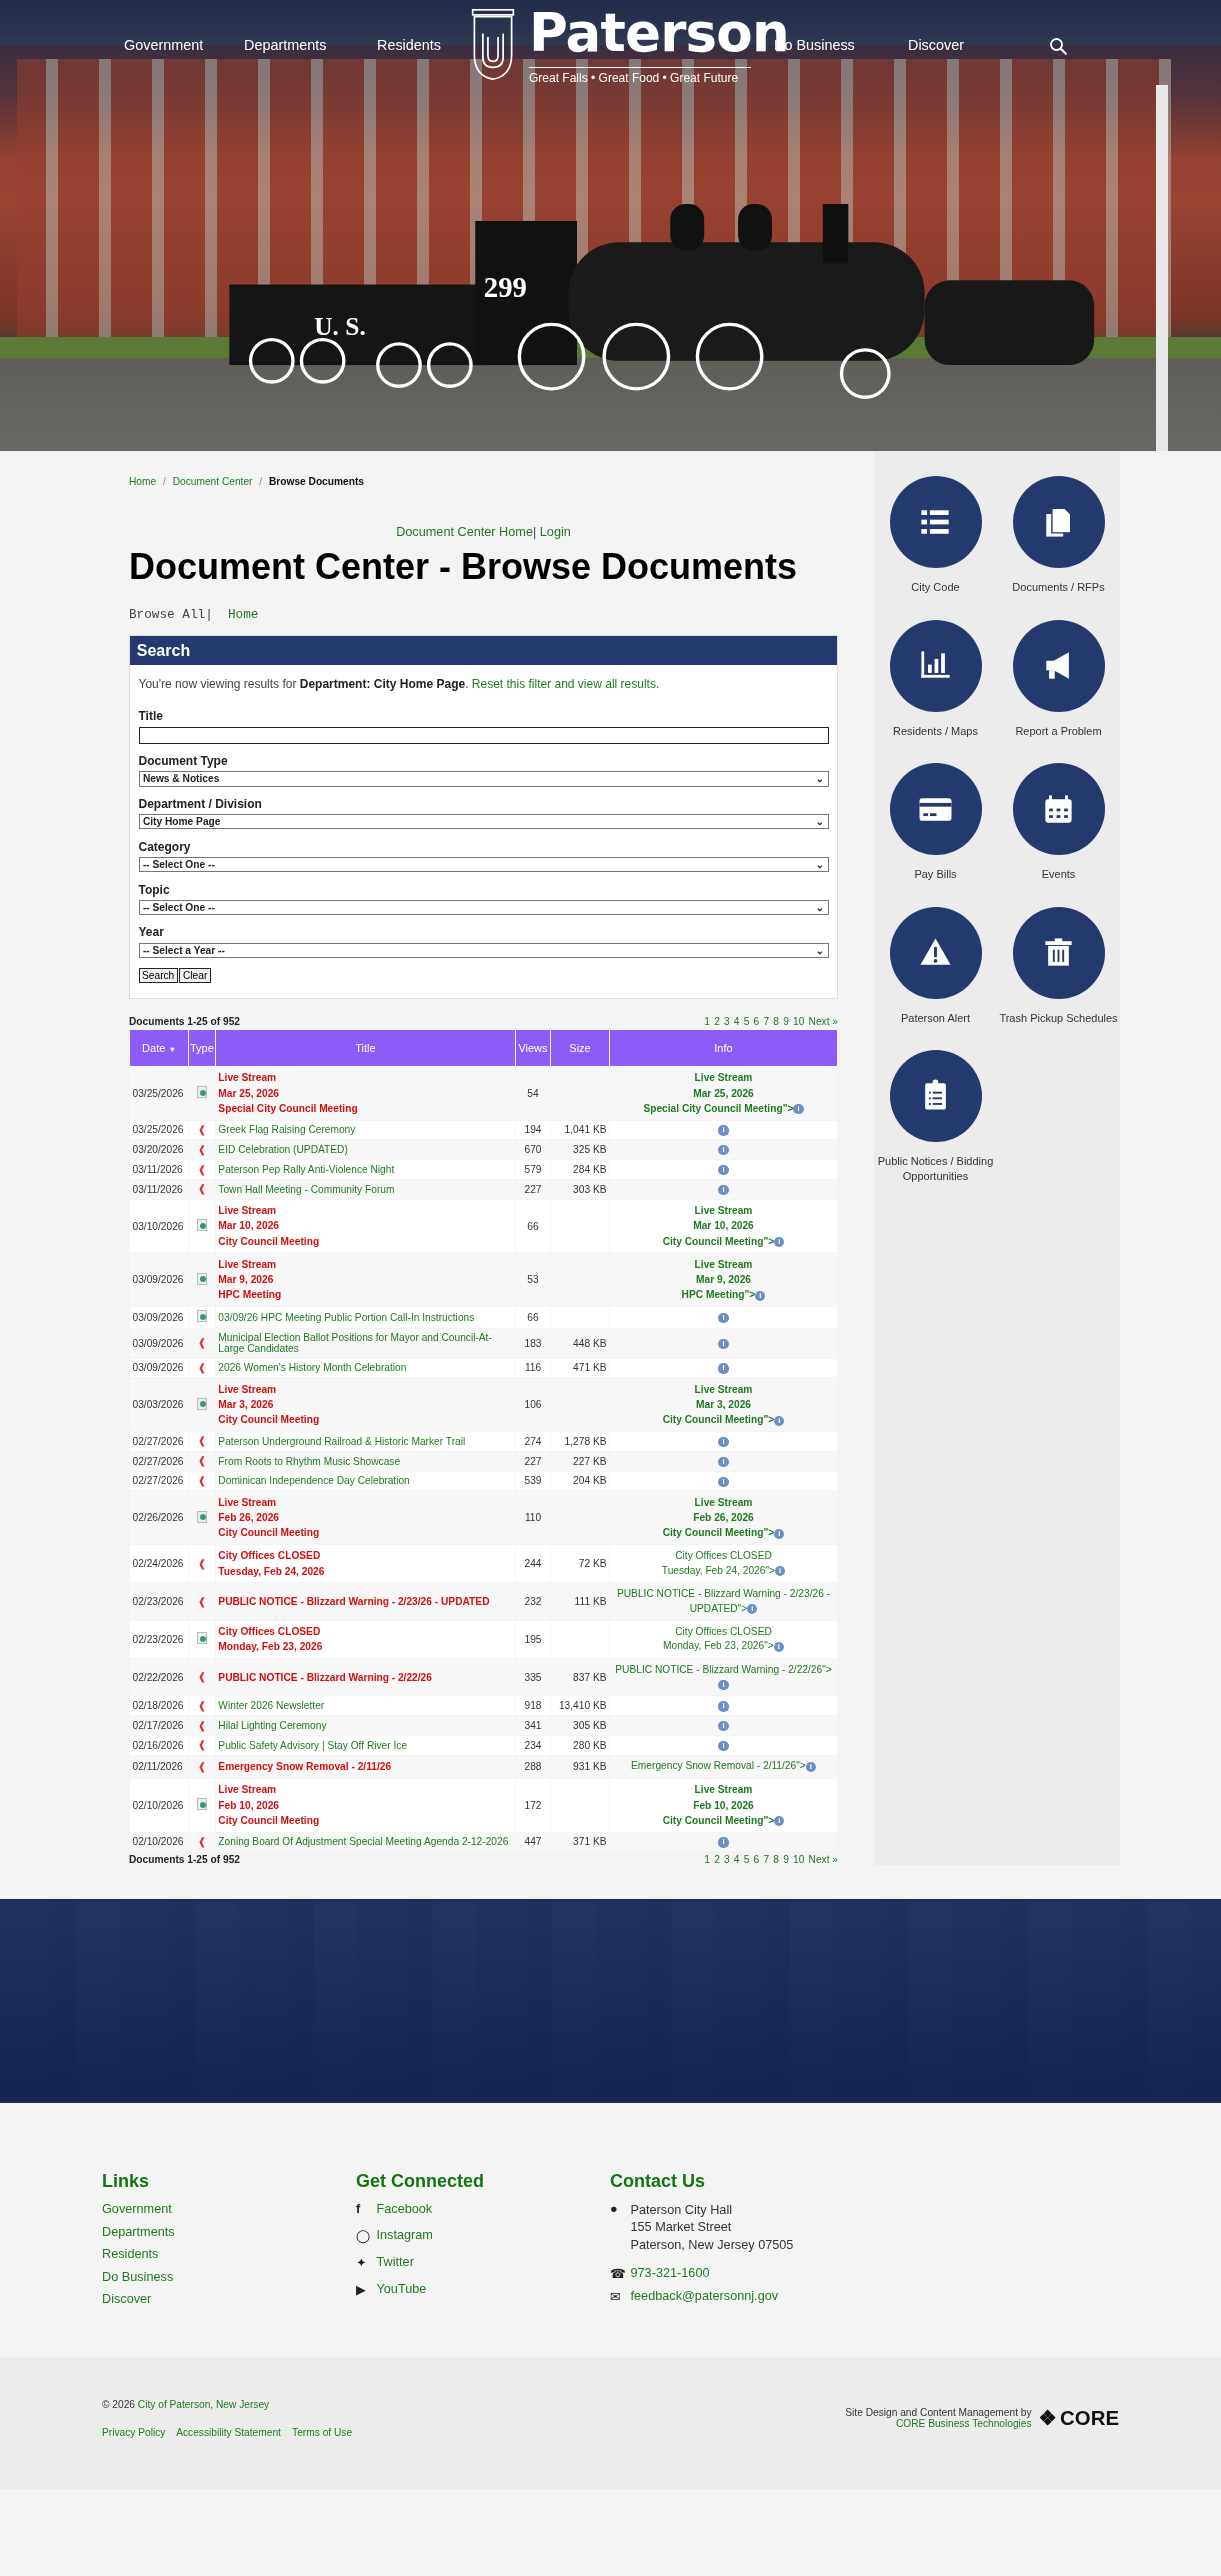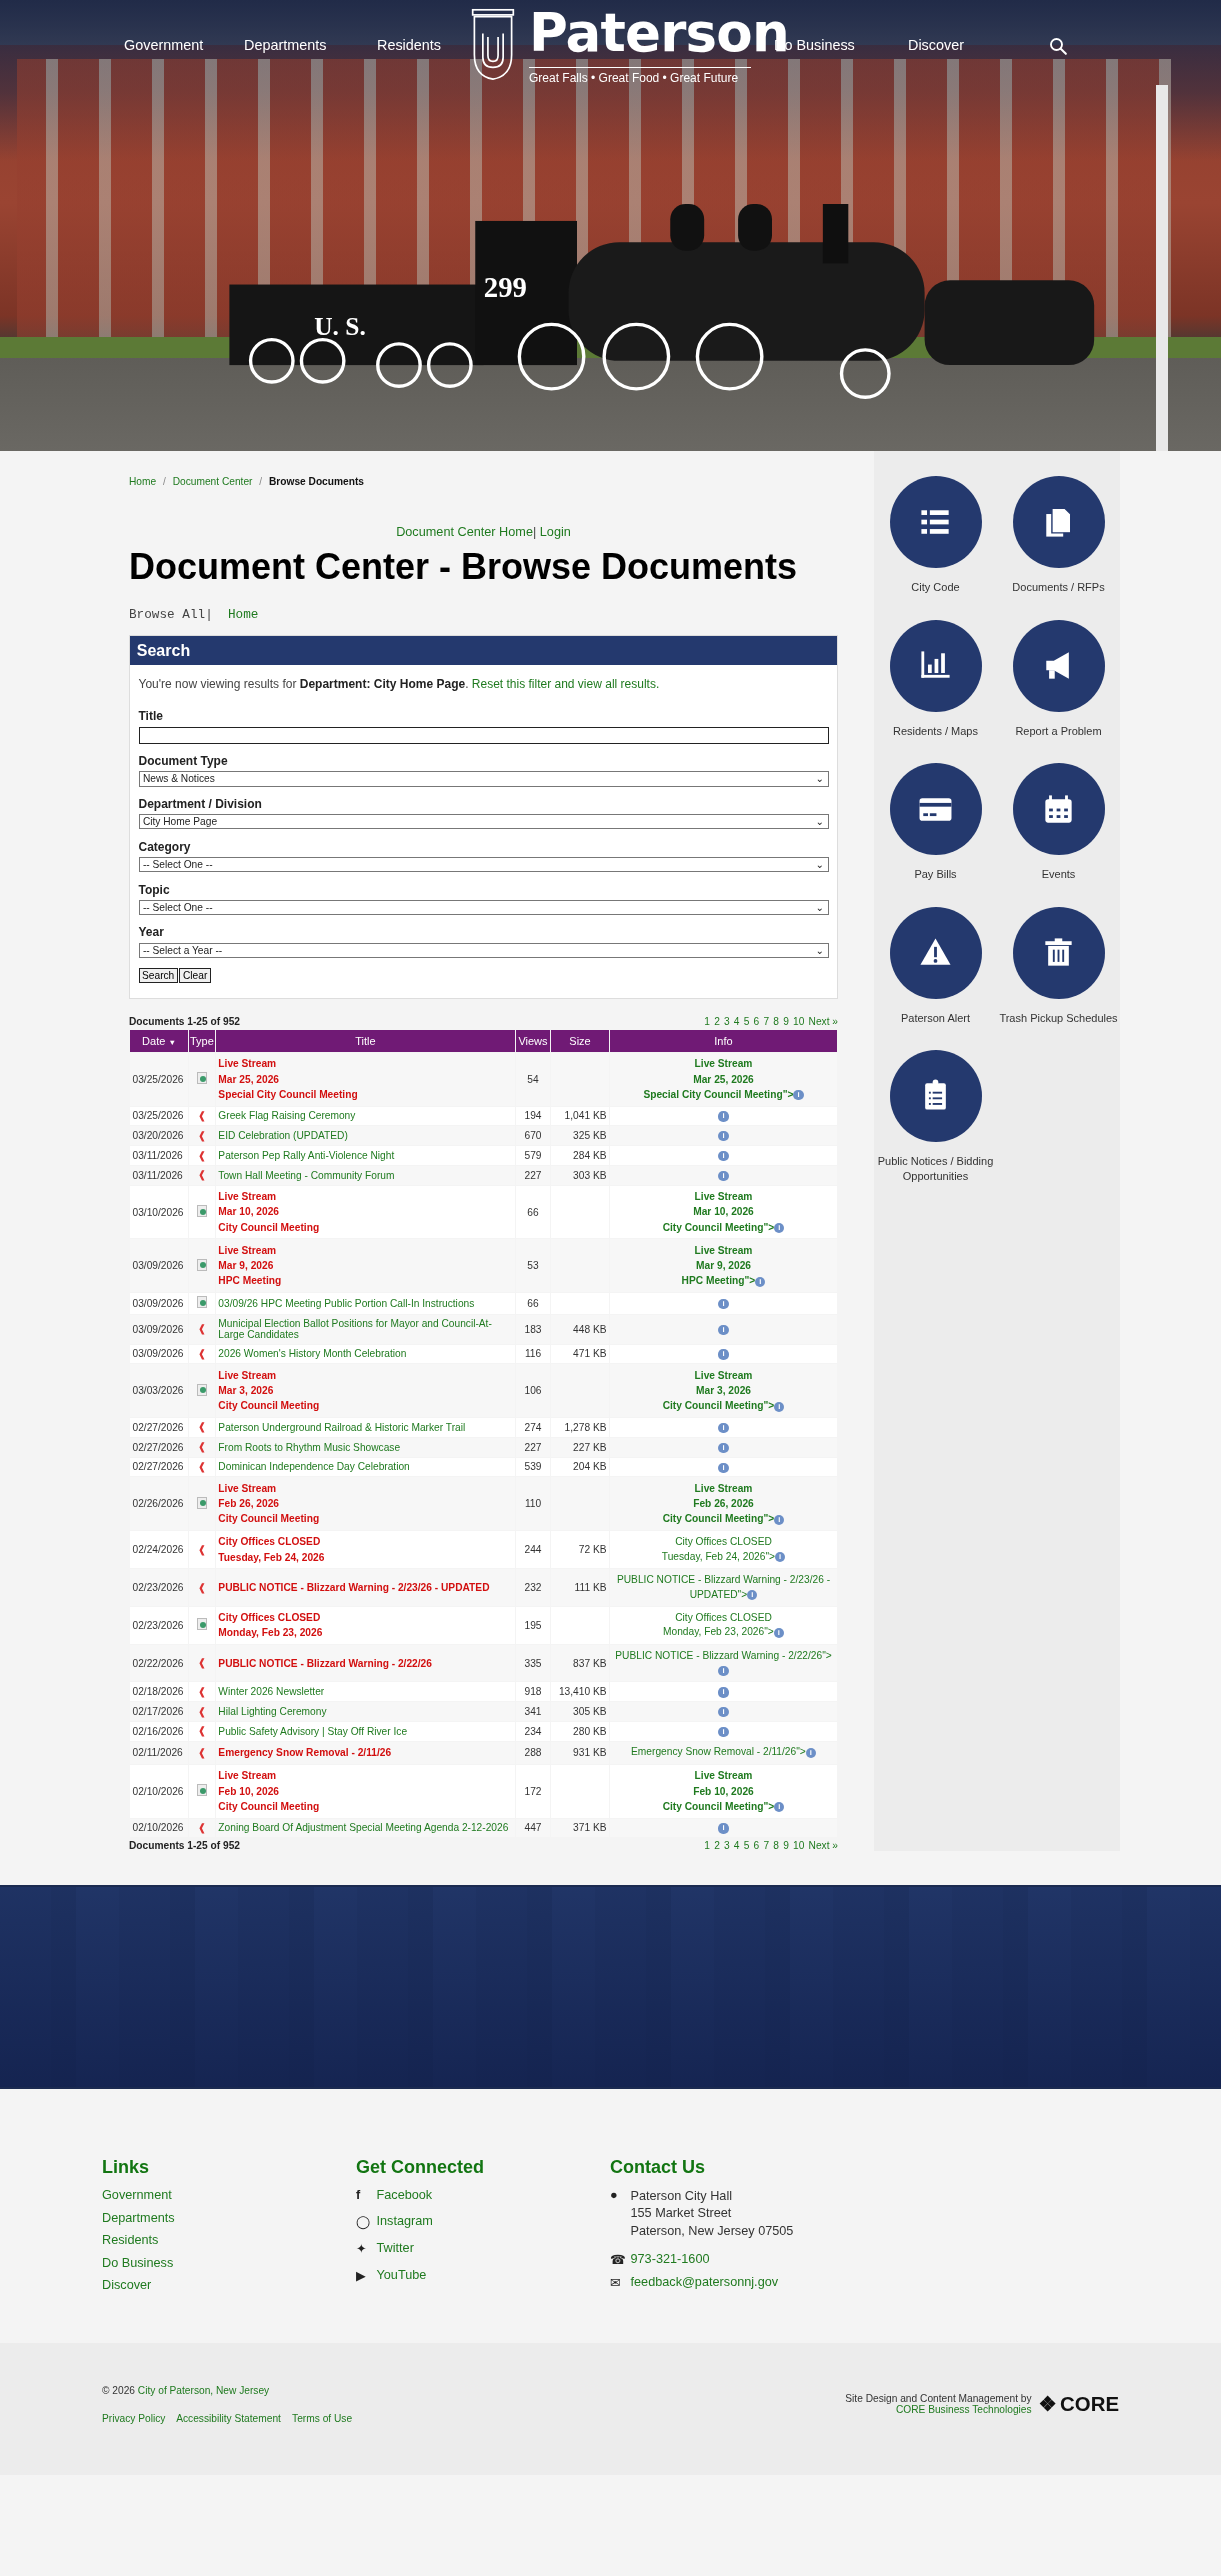--- a/index.html
+++ b/index.html
@@ -42,29 +42,29 @@
   .browse { font-size: 12.7px; color: #444; margin-bottom: 13.6px; font-family: Liberation Mono, monospace; }
 
   .search-box { background: #fff; border: 0.8px solid #ddd; }
   .search-head { background: #24396e; color: #fff; font-weight: bold; font-size: 16px; padding: 5.1px 6.8px; }
   .search-body { padding: 12px 8.5px 15.3px; }
   .filter-note { font-size: 12px; color: #444; margin-bottom: 18.7px; }
   .filter-note b { color: #222; }
   .field-label { font-weight: bold; font-size: 12px; color: #222; margin: 10.2px 0 3.4px; }
   .field-label:first-of-type { margin-top: 0; }
   .title-input { width: 100%; height: 17px; border: 1.7px solid #222; }
-  .sel { width: 100%; height: 15.3px; border: 0.8px solid #777; font-size: 10.2px; padding: 0 3.4px; display: flex; align-items: center; justify-content: space-between; background:#fff; }
+  .sel { width: 100%; height: 15.3px; border: 0.8px solid #777; font-size: 10.2px; padding: 0 3.4px; display: flex; align-items: center; justify-content: space-between; background:#fff;font-weight:bold; }
   .btns { margin-top: 10.2px; display: flex; gap: 1.7px; }
   .btns button { font-size: 10.2px; border: 1.7px solid #222; background: #f0f0f0; padding: 0.8px 2.5px; font-family: "Liberation Sans", sans-serif; }
 
   .docs-bar { display: flex; justify-content: space-between; align-items: flex-end; margin-top: 17px; font-size: 10.2px; }
   .docs-bar .count { font-weight: bold; color: #222; }
   .pager a { margin-left: 4.2px; }
   table.docs { width: 100%; border-collapse: separate; border-spacing: 1.7px; font-size: 10.2px; margin-top: 1.7px; }
-  table.docs th { background: #701a75; color: #fff; font-weight: normal; height: 22px; font-size: 11px; }
+  table.docs th { background: #8b5cf6; color: #fff; font-weight: normal; height: 36px; font-size: 11px; }
   table.docs td { padding: 3.4px 2.5px; vertical-align: middle; }
   table.docs tr:nth-child(odd) td { background: #f7f7f7; }
   table.docs tr:nth-child(even) td { background: #fff; }
   .c-date { width: 58px; color: #333; }
   .c-type { width: 20.4px; text-align: center; }
   .c-views { width: 34px; text-align: center; color: #333; }
   .c-size { width: 58px; text-align: right; color: #333; }
   .c-info { width: 227px; text-align: center; }
   .t-red { color: #d20f0f; font-weight: bold; line-height: 1.5; }
   .t-green { color: #1f7a1f; }

